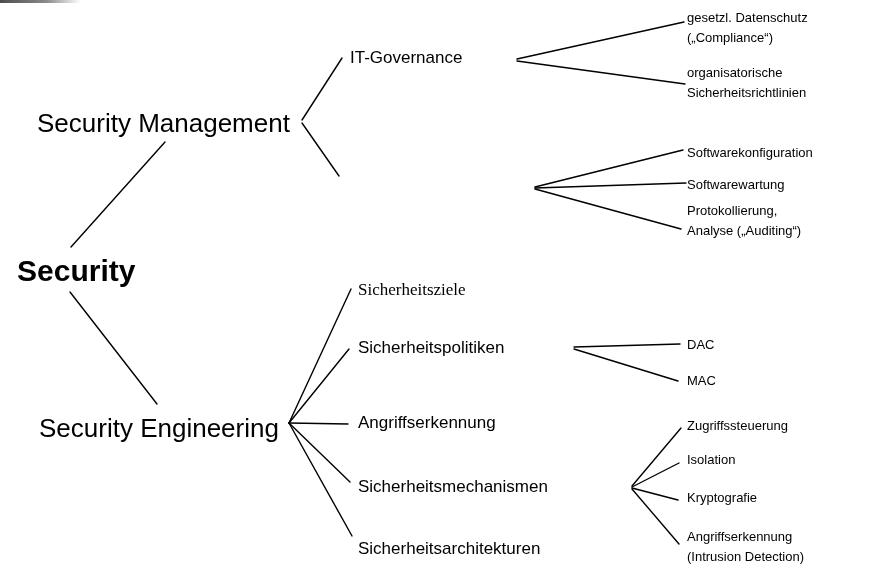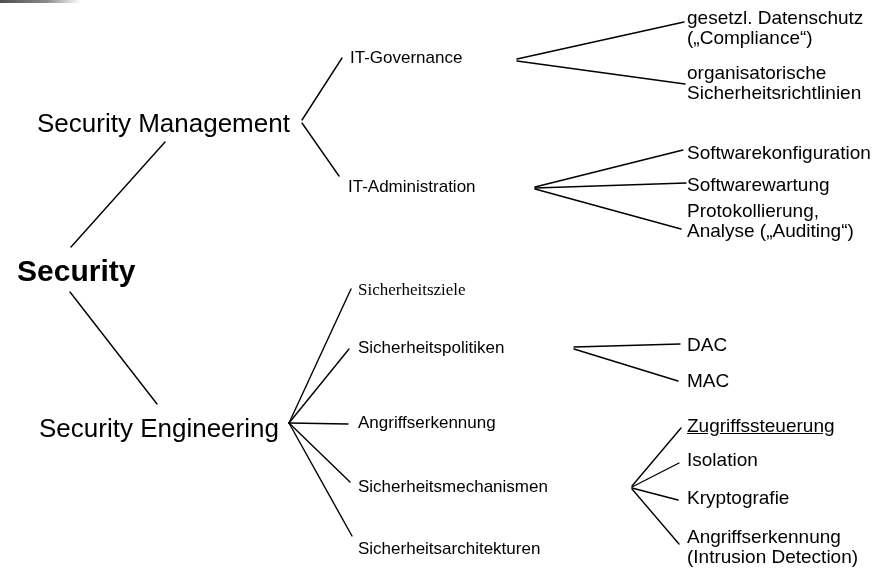--- a/index.html
+++ b/index.html
@@ -38,21 +38,21 @@
   }
   .l1 {
     font-size: 26px;
     line-height: 30px;
   }
   .l2 {
     font-size: 17px;
     line-height: 27px;
   }
   .leaf {
-    font-size: 19px;
+    font-size: 13px;
     line-height: 20px;
   }
   .artifact {
     position: absolute;
     left: 0;
     top: 0;
     width: 84px;
     height: 3px;
     background: linear-gradient(100deg, #4d4d4d 0%, #8a8a8a 55%, rgba(255,255,255,0) 96%);
     filter: blur(0.5px);
@@ -85,40 +85,39 @@
     <line x1="632" y1="488" x2="678" y2="500"></line>
     <line x1="632" y1="489" x2="679" y2="544"></line>
   </svg>
 
   <div class="node root" style="left:17px;   top:254px;">Security</div>
 
   <div class="node l1" style="left:37px;  top:108px;">Security Management</div>
   <div class="node l1" style="left:39px;  top:413px;">Security Engineering</div>
 
   <div class="node l2" style="left:350px; top:44px;">IT-Governance</div>
-  <div class="node l2" style="left:348px; top:173px;">IT-Administration</div>
 
   <div class="node leaf" style="left:687px; top:8px;">gesetzl. Datenschutz
 („Compliance“)</div>
   <div class="node leaf" style="left:687px; top:63px;">organisatorische
 Sicherheitsrichtlinien</div>
   <div class="node leaf" style="left:687px; top:143px;">Softwarekonfiguration</div>
   <div class="node leaf" style="left:687px; top:175px;">Softwarewartung</div>
   <div class="node leaf" style="left:687px; top:201px;">Protokollierung,
 Analyse („Auditing“)</div>
 
   <div class="node l2" style="left:358px; top:276px;font-family:Liberation Serif, serif;">Sicherheitsziele</div>
   <div class="node l2" style="left:358px; top:334px;">Sicherheitspolitiken</div>
   <div class="node l2" style="left:358px; top:409px;">Angriffserkennung</div>
   <div class="node l2" style="left:358px; top:473px;">Sicherheitsmechanismen</div>
   <div class="node l2" style="left:358px; top:535px;">Sicherheitsarchitekturen</div>
 
   <div class="node leaf" style="left:687px; top:335px;">DAC</div>
   <div class="node leaf" style="left:687px; top:371px;">MAC</div>
 
-  <div class="node leaf" style="left:687px; top:416px;text-decoration:underline;">Zugriffssteuerung</div>
+  <div class="node leaf" style="left:687px; top:416px;">Zugriffssteuerung</div>
   <div class="node leaf" style="left:687px; top:450px;">Isolation</div>
   <div class="node leaf" style="left:687px; top:488px;">Kryptografie</div>
   <div class="node leaf" style="left:687px; top:527px;">Angriffserkennung
 (Intrusion Detection)</div>
 
   <div class="artifact"></div>
 </div>
 
 </body></html>

